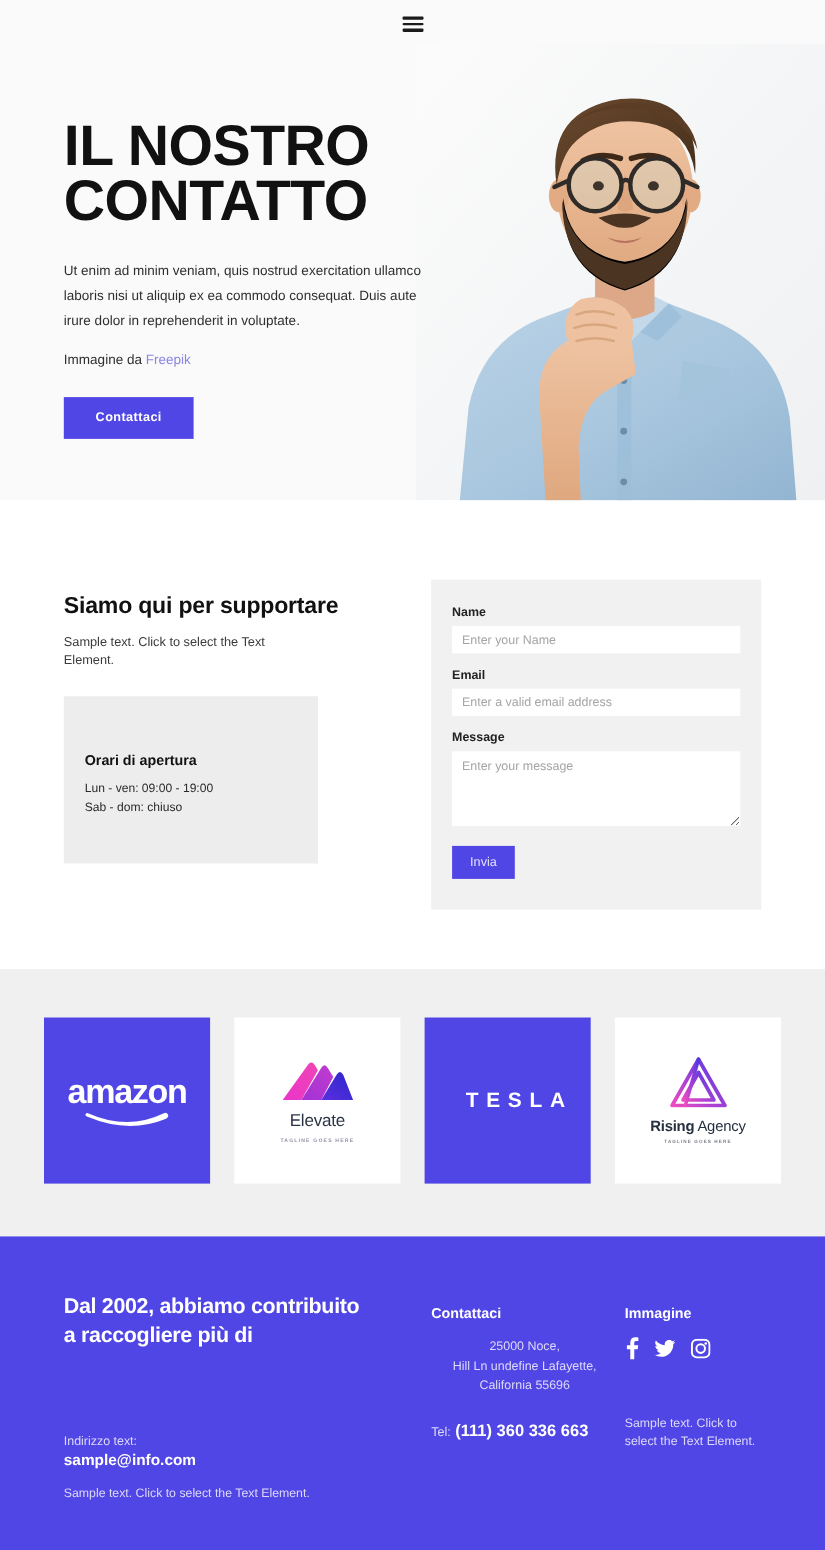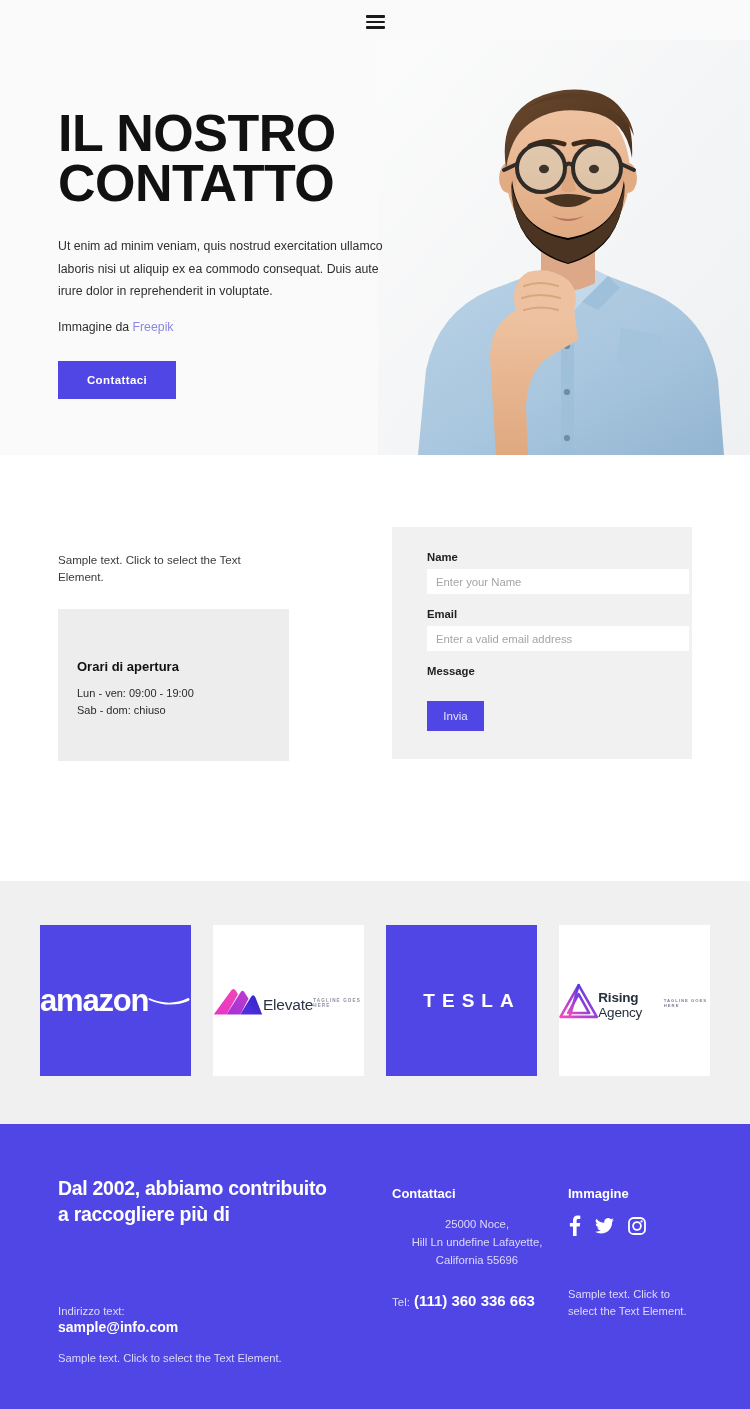--- a/index.html
+++ b/index.html
@@ -131,21 +131,21 @@
     font-size: 11px;
     line-height: 1.55;
     color: #2a2a2a;
   }
 
   .form-panel {
     position: absolute;
     left: 392px; top: 0;
     width: 300px;
     background: #f1f1f1;
-    padding: 24px 19px 28px 35px;
+    padding: 24px 19px 28px 19px;
   }
   .field-label {
     font-size: 11.3px;
     font-weight: 600;
     color: #222222;
     margin-bottom: 6px;
     display: block;
   }
   .field-input, .field-textarea {
     width: 262px;
@@ -186,23 +186,24 @@
   }
   .logos-row {
     display: flex;
     justify-content: center;
     gap: 22px;
   }
   .logo-tile {
     width: 151px;
     height: 151px;
     display: flex;
-    flex-direction: row;
+    flex-direction: column;
     align-items: center;
     justify-content: center;
+    text-align: right;
   }
   .tile-purple { background: #5046e5; }
   .tile-white  { background: #ffffff; }
   .amz-word {
     color: #ffffff;
     font-size: 31px;
     font-weight: 700;
     letter-spacing: -1.2px;
     line-height: 1;
   }
@@ -415,20 +416,21 @@
         <a href="#">Freepik</a>
       </p>
       <button class="btn-primary">Contattaci</button>
     </div>
   </section>
 
   <section class="support">
     <div class="support-inner">
 
       <div class="support-left">
+        <h2 class="support-h2">Siamo qui per supportare</h2>
         <p class="support-sub">Sample text. Click to select the Text Element.</p>
 
         <div class="hours-card">
           <div class="hours-title">Orari di apertura</div>
           <div class="hours-line">
             <div>Lun - ven: 09:00 - 19:00</div>
             <div>Sab - dom: chiuso</div>
           </div>
         </div>
       </div>
@@ -437,20 +439,21 @@
         <div class="field-group">
           <label class="field-label">Name</label>
           <input class="field-input" type="text" placeholder="Enter your Name" style="">
         </div>
         <div class="field-group">
           <label class="field-label">Email</label>
           <input class="field-input" type="email" placeholder="Enter a valid email address" style="">
         </div>
         <div class="field-group">
           <label class="field-label">Message</label>
+          <textarea class="field-textarea" placeholder="Enter your message" style=""></textarea>
         </div>
         <button class="btn-send">Invia</button>
       </div>
 
     </div>
   </section>
 
   <section class="logos">
     <div class="logos-row">
 

